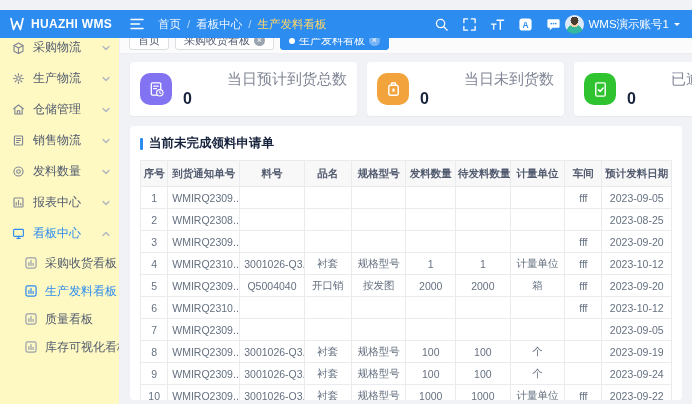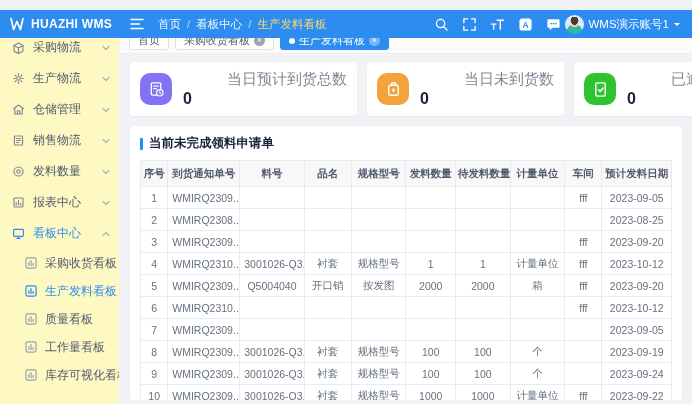--- a/index.html
+++ b/index.html
@@ -260,29 +260,20 @@
         <span>生产发料看板</span>
       </div>
       <div class="sub-item">
         <span class="sicon">
           <svg viewBox="0 0 16 16" width="14" height="14">
             <rect x="2.2" y="2.2" width="11.6" height="11.6" rx="2" fill="none" stroke="currentColor" stroke-width="1.4" stroke-linecap="round" stroke-linejoin="round"></rect>
             <path d="M5.6 10.8V7.6M8 10.8V5.2M10.4 10.8V8.4" fill="none" stroke="currentColor" stroke-width="1.4" stroke-linecap="round" stroke-linejoin="round"></path>
           </svg>
         </span>
         <span>质量看板</span>
-      </div>
-      <div class="sub-item">
-        <span class="sicon">
-          <svg viewBox="0 0 16 16" width="14" height="14">
-            <rect x="2.2" y="2.2" width="11.6" height="11.6" rx="2" fill="none" stroke="currentColor" stroke-width="1.4" stroke-linecap="round" stroke-linejoin="round"></rect>
-            <path d="M5.6 10.8V7.6M8 10.8V5.2M10.4 10.8V8.4" fill="none" stroke="currentColor" stroke-width="1.4" stroke-linecap="round" stroke-linejoin="round"></path>
-          </svg>
-        </span>
-        <span>工作量看板</span>
       </div>
       <div class="sub-item">
         <span class="sicon">
           <svg viewBox="0 0 16 16" width="14" height="14">
             <rect x="2.2" y="2.2" width="11.6" height="11.6" rx="2" fill="none" stroke="currentColor" stroke-width="1.4" stroke-linecap="round" stroke-linejoin="round"></rect>
             <path d="M5.6 10.8V7.6M8 10.8V5.2M10.4 10.8V8.4" fill="none" stroke="currentColor" stroke-width="1.4" stroke-linecap="round" stroke-linejoin="round"></path>
           </svg>
         </span>
         <span>库存可视化看板</span>
       </div>

